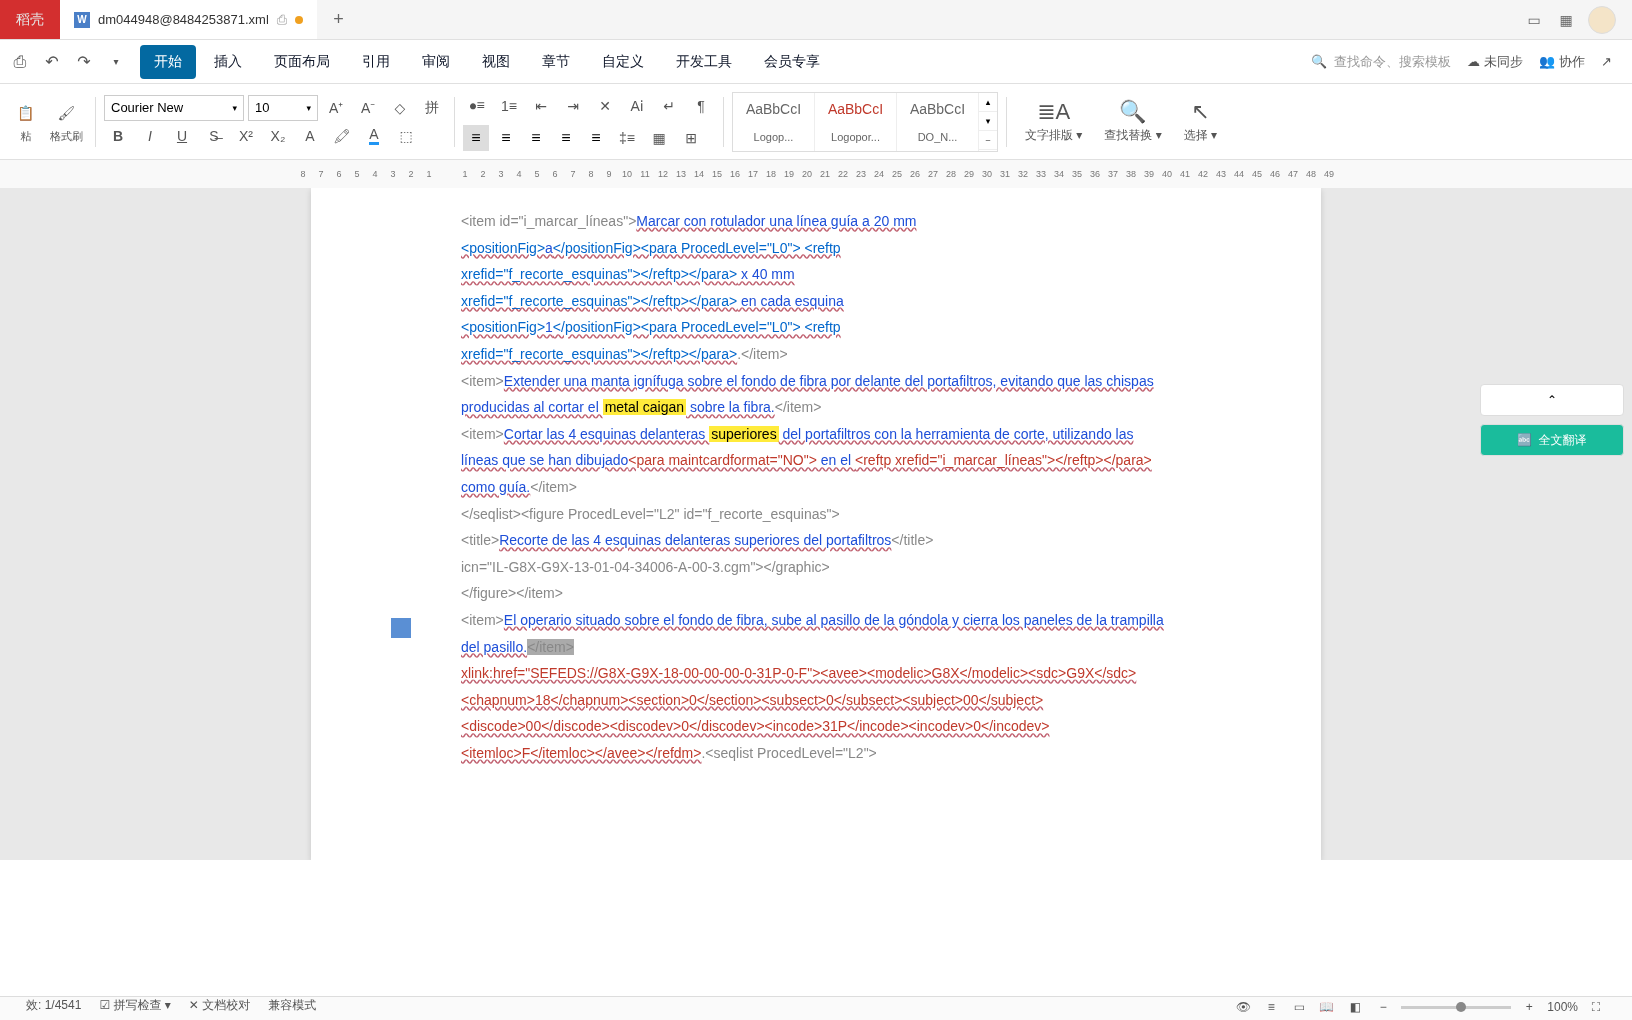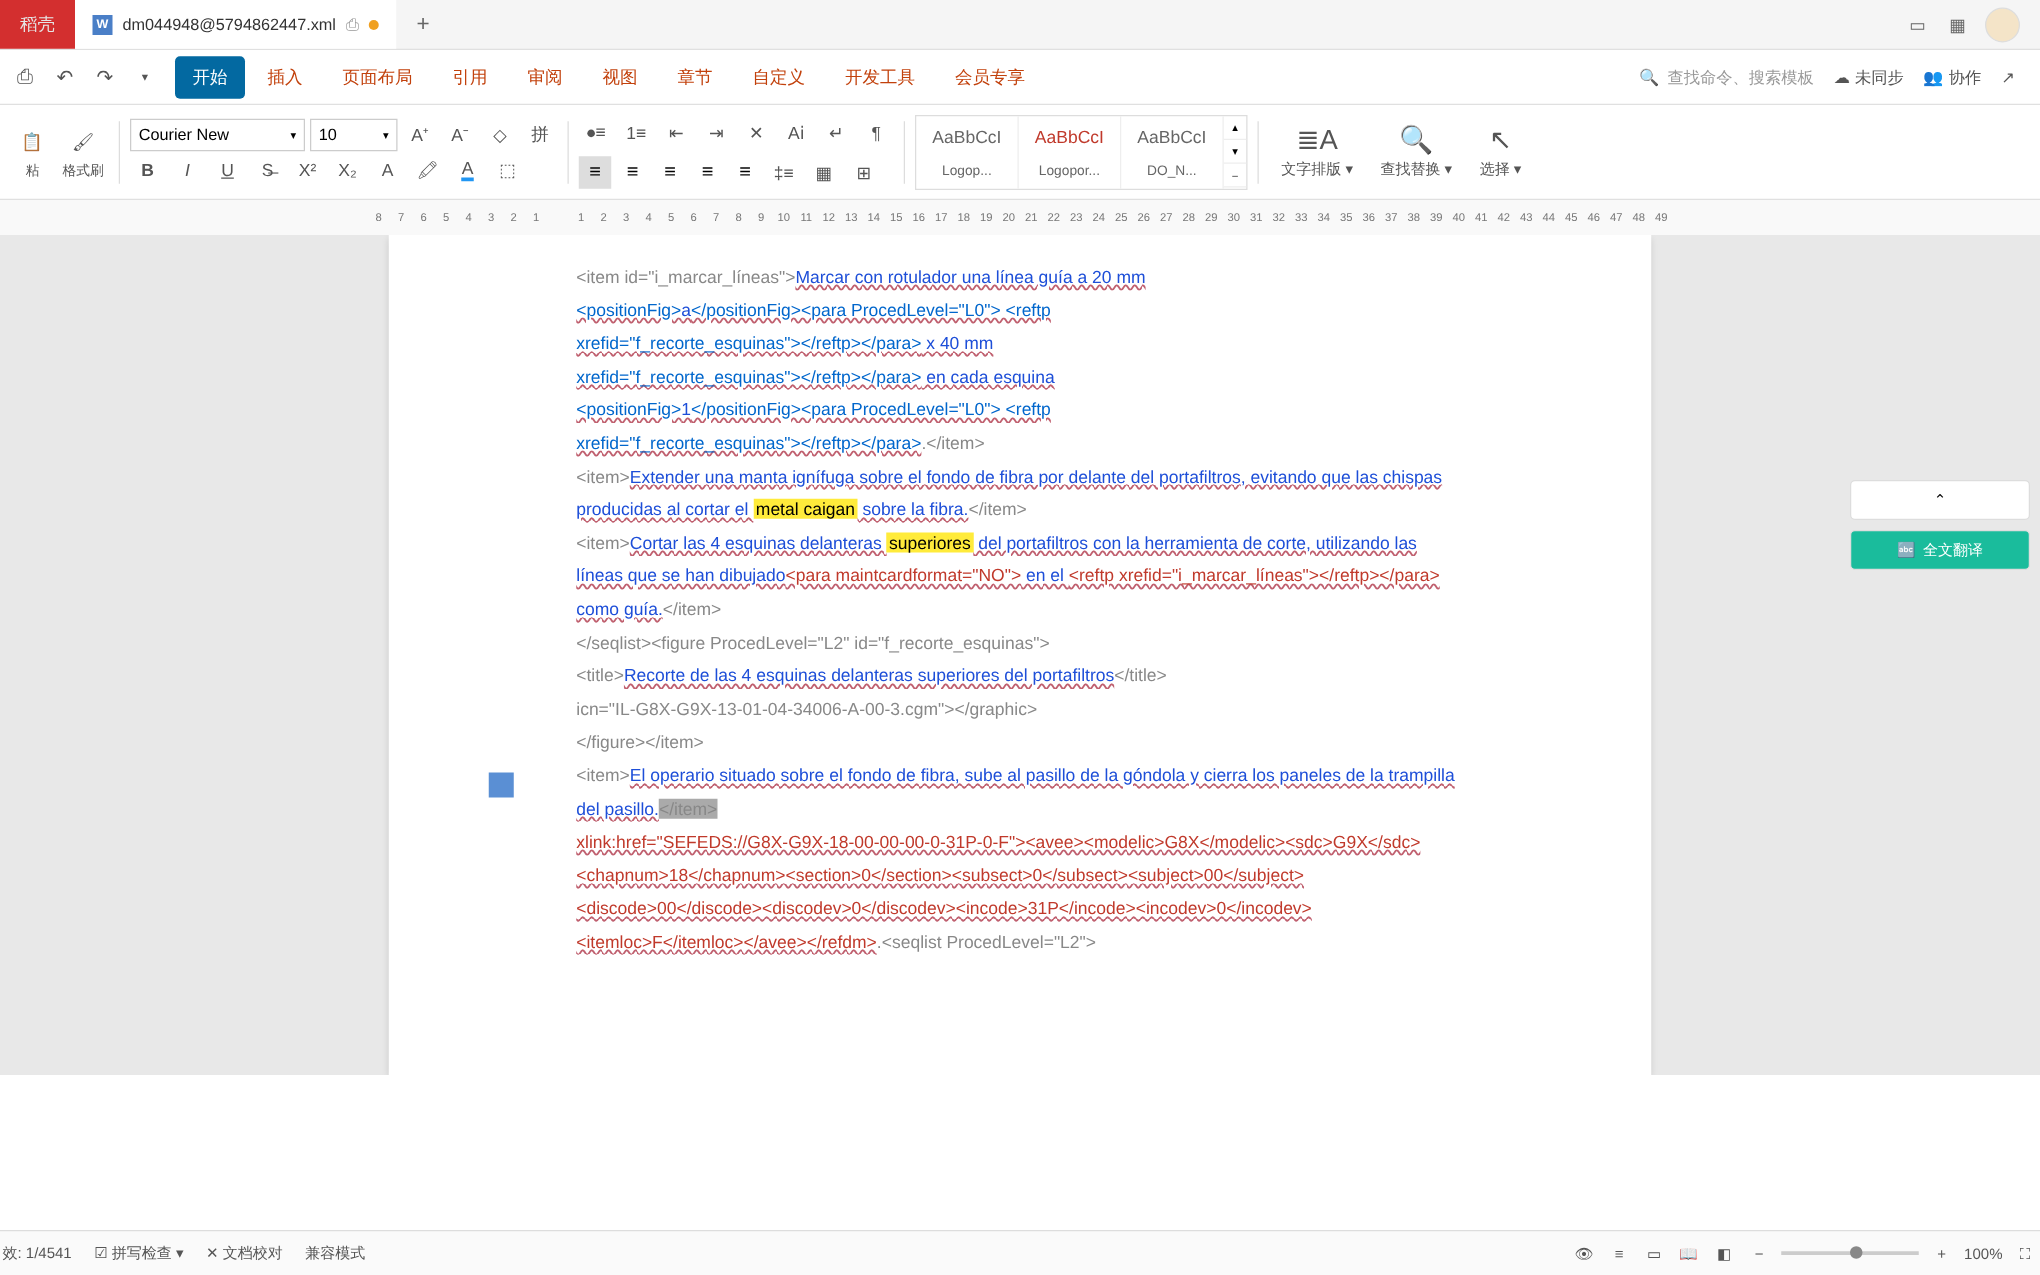--- a/index.html
+++ b/index.html
@@ -13,21 +13,21 @@
 .tab-dot { width: 8px; height: 8px; background: #f0a020; border-radius: 50%; }
 .tab-add { padding: 0 16px; font-size: 18px; color: #666; cursor: pointer; }
 .titlebar-right { margin-left: auto; display: flex; gap: 12px; padding-right: 16px; align-items: center; }
 .titlebar-icon { width: 20px; height: 20px; display: flex; align-items: center; justify-content: center; color: #666; font-size: 14px; }
 .avatar { width: 28px; height: 28px; border-radius: 50%; background: #f4e4c8; border: 1px solid #ddd; }
 
 
 .menubar { height: 44px; display: flex; align-items: center; padding: 0 8px; gap: 4px; border-bottom: 1px solid #e0e0e0; }
 .menu-left-icons { display: flex; gap: 8px; padding-right: 8px; align-items: center; }
 .menu-icon { width: 24px; height: 24px; display: flex; align-items: center; justify-content: center; color: #555; cursor: pointer; }
-.menu-tab { padding: 8px 14px; font-size: 14px; color: #c2410c; cursor: pointer; border-radius: 4px; }
+.menu-tab { padding: 8px 14px; font-size: 14px; color: #0f172a; cursor: pointer; border-radius: 4px; }
 .menu-tab.active { background: #0369a1; color: #fff; }
 .menu-right { margin-left: auto; display: flex; gap: 16px; align-items: center; padding-right: 12px; }
 .search-box { display: flex; align-items: center; gap: 6px; color: #999; font-size: 13px; }
 .sync-item { display: flex; align-items: center; gap: 4px; font-size: 13px; color: #555; }
 
 
 .toolbar { height: 76px; display: flex; align-items: center; padding: 0 8px; border-bottom: 1px solid #e0e0e0; gap: 2px; }
 .tb-group { display: flex; flex-direction: column; align-items: center; gap: 2px; padding: 0 4px; }
 .tb-group-h { display: flex; align-items: center; gap: 4px; }
 .tb-btn { width: 28px; height: 28px; display: flex; align-items: center; justify-content: center; color: #555; cursor: pointer; font-size: 14px; }
@@ -63,36 +63,36 @@
 .highlight { background: #ffeb3b; padding: 0 2px; }
 .selected { background: #aaa; }
 .page-gutter-icon { position: absolute; left: 80px; top: 430px; width: 20px; height: 20px; background: #5a8fd4; }
 
 
 .right-panel { position: absolute; right: 0; top: 188px; width: 160px; display: flex; flex-direction: column; gap: 8px; padding: 8px; }
 .rp-btn { height: 32px; border: 1px solid #ddd; background: #fff; display: flex; align-items: center; justify-content: center; font-size: 12px; border-radius: 4px; }
 .rp-btn.translate { background: #1abc9c; color: #fff; gap: 6px; }
 
 
-.statusbar { position: absolute; bottom: 0; left: 0; right: 0; height: 36px; border-top: 1px solid #ddd; display: flex; align-items: center; padding: 0 2px; font-size: 12px; color: #555; gap: 18px; background: #fafafa; }
+.statusbar { position: absolute; bottom: 0; left: 0; right: 0; height: 24px; border-top: 1px solid #ddd; display: flex; align-items: flex-start; padding: 0 26px; font-size: 12px; color: #555; gap: 18px; background: #fafafa; }
 .statusbar-right { margin-left: auto; display: flex; gap: 8px; align-items: center; }
 .sb-icon { width: 20px; height: 20px; display: flex; align-items: center; justify-content: center; }
 .zoom-slider { width: 110px; height: 3px; background: #ccc; position: relative; }
 .zoom-slider::after { content: ''; width: 10px; height: 10px; background: #888; border-radius: 50%; position: absolute; left: 50%; top: -4px; }
 </style>
 </head>
 <body>
 
 <div class="titlebar">
   <div class="app-badge">
       <span>稻壳</span>
     </div>
   <div class="doc-tab">
     <span class="doc-icon">W</span>
-    <span>dm044948@5794862447.xml</span>
+    <span>dm044948@8484253871.xml</span>
     <span style="color:#999;">⎙</span>
     <span class="tab-dot"></span>
   </div>
   <div class="tab-add">+</div>
   <div class="titlebar-right">
     <div class="titlebar-icon">▭</div>
     <div class="titlebar-icon">▦</div>
     <div class="avatar"></div>
   </div>
 </div>

